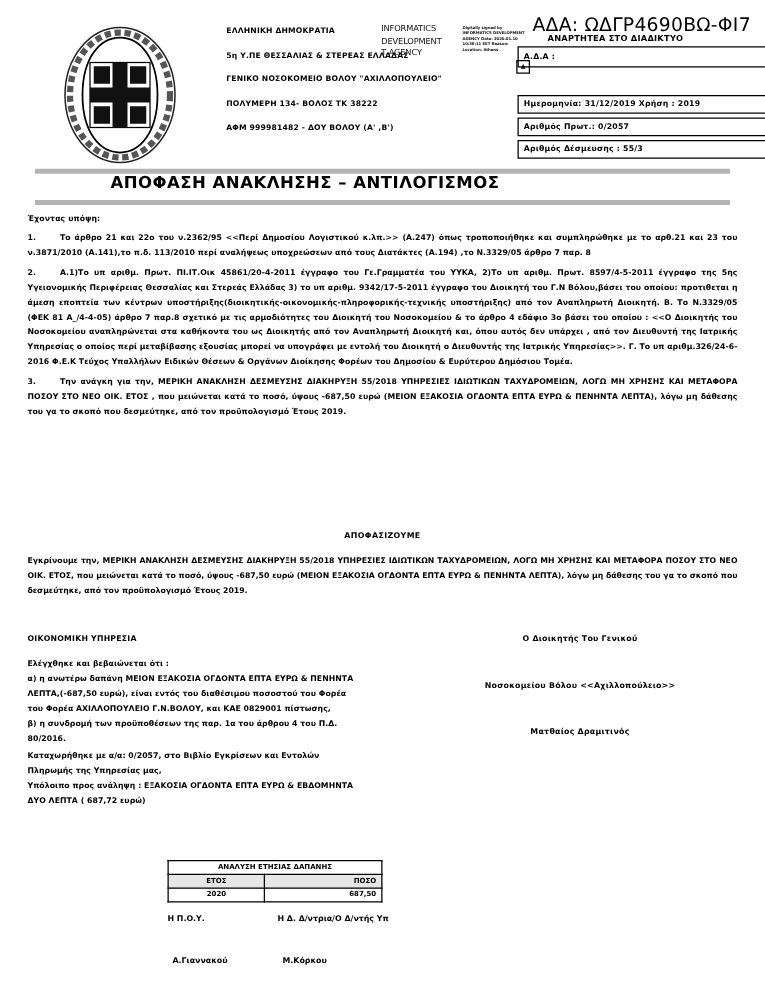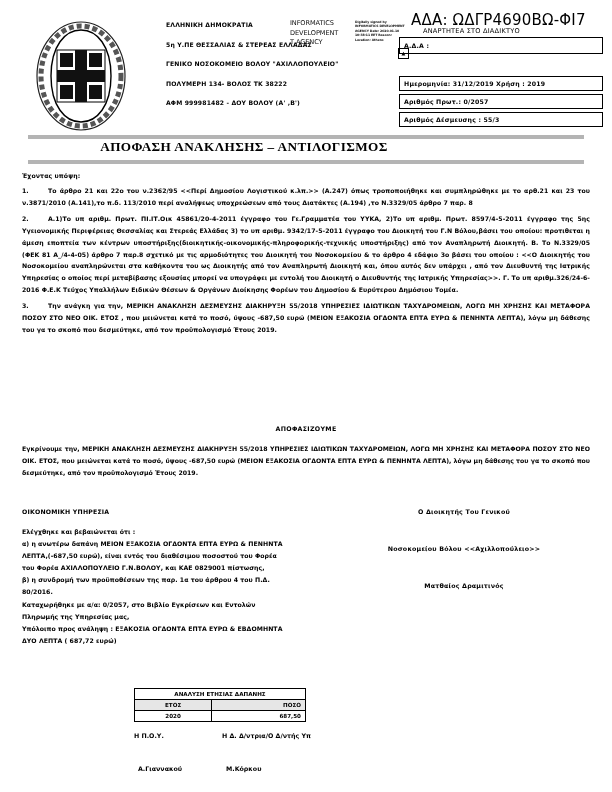--- a/index.html
+++ b/index.html
@@ -17,21 +17,21 @@
     width: 612px;
     height: 792px;
     background: #ffffff;
     overflow: hidden;
     box-sizing: border-box;
   }
 
   
   .header {
     position: absolute;
-    left: 3px;
+    left: 18px;
     top: 0;
     width: 568px;
     height: 140px;
   }
   .emblem {
     position: absolute;
     left: 32px;
     top: 20px;
     width: 92px;
     height: 112px;
@@ -102,21 +102,21 @@
     font-size: 15px;
     letter-spacing: 0.2px;
     white-space: nowrap;
     font-family: "DejaVu Sans", "Liberation Sans", sans-serif;
   }
   .anartitea {
     position: absolute;
     left: 420px;
     top: 27px;
     font-size: 6.6px;
-    font-weight: normal;
+    font-weight: bold;
     letter-spacing: 0.2px;
     white-space: nowrap;
   }
 
   .hbox {
     position: absolute;
     border: 0.8px solid #000;
     box-sizing: border-box;
     font-size: 6.2px;
     font-weight: bold;
@@ -143,21 +143,20 @@
   #rule-bottom { top: 160px; }
   .doc-title {
     position: absolute;
     left: 0;
     top: 139px;
     width: 488px;
     text-align: center;
     font-size: 13.2px;
     font-weight: bold;
     letter-spacing: 0.4px;
-    font-family: Liberation Serif, serif;
   }
 
   
   .body-area {
     position: absolute;
     left: 22px;
     top: 172px;
     width: 568px;
   }
   .lead-in {

